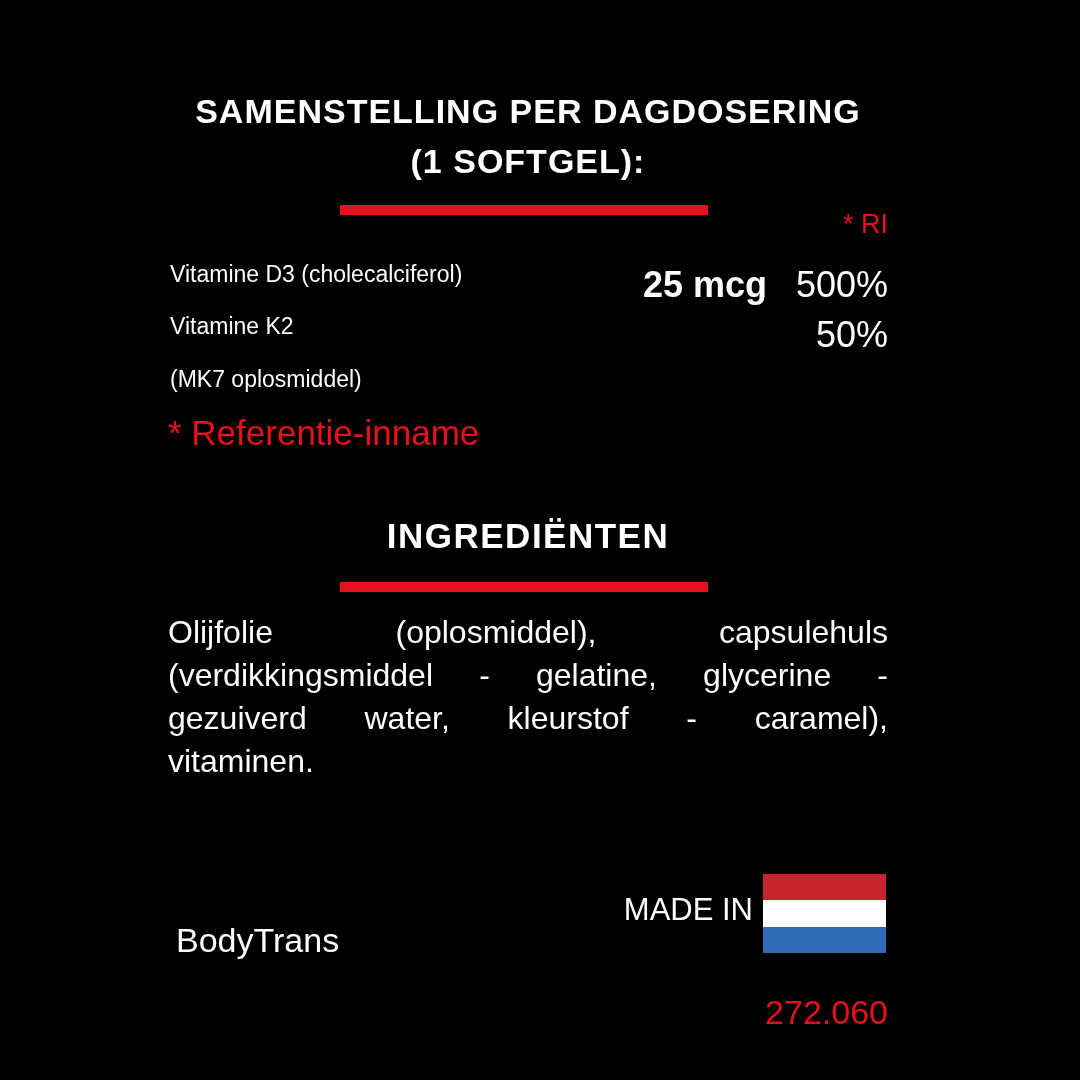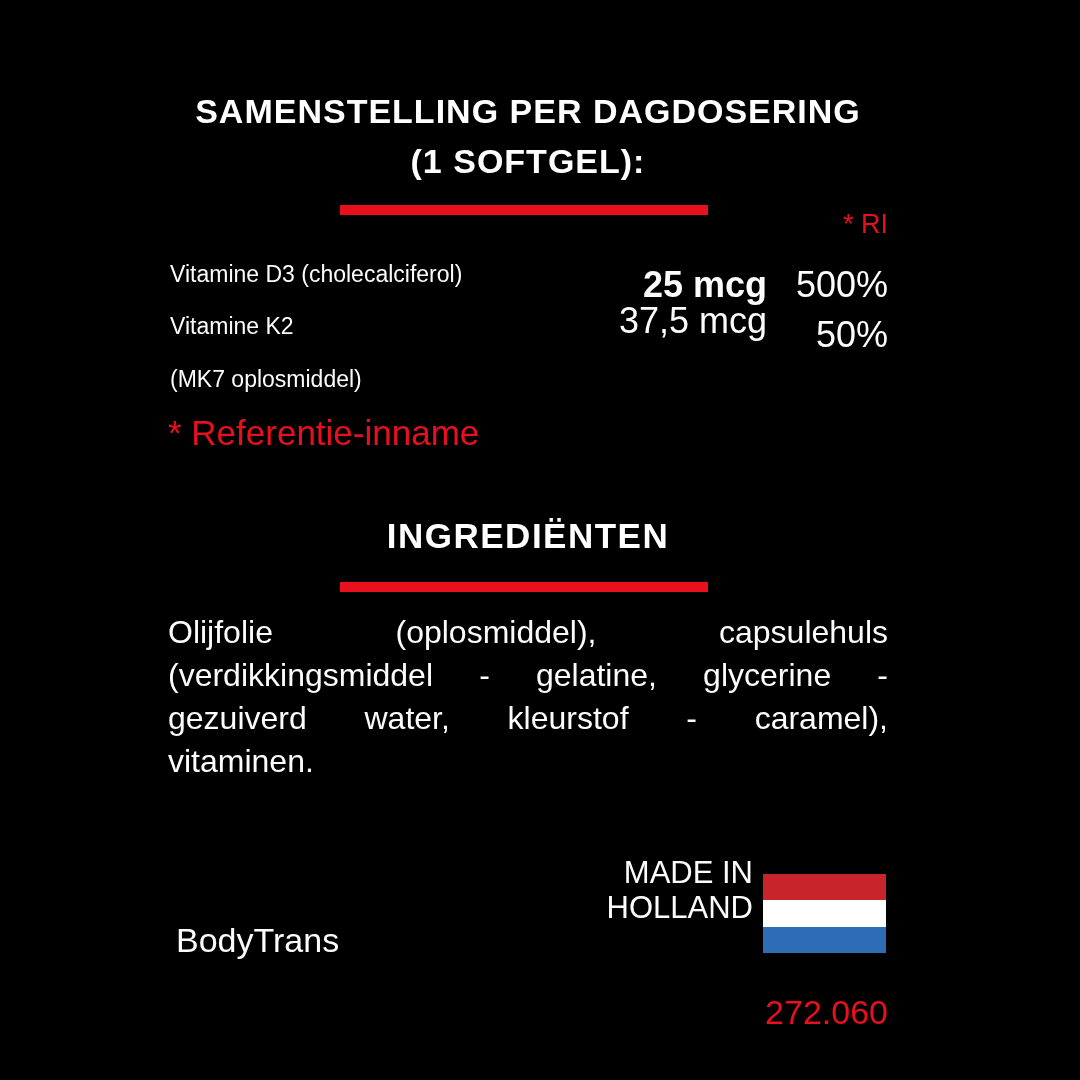--- a/index.html
+++ b/index.html
@@ -32,21 +32,21 @@
   .pct2{right:192px;top:314px;font-size:36px;text-align:right;}
   .footnote{left:168px;top:413px;font-size:35px;color:#e8101c;}
   
   .para{position:absolute;left:168px;top:611px;width:720px;
     font-size:32px;line-height:43px;color:#fcfcfc;}
   .para .pline{text-align:justify;}
   .para .pline.just{text-align-last:justify;}
   
   .brand{left:176px;top:921px;font-size:34px;}
   .address{left:176px;top:969px;font-size:34px;}
-  .madein{right:327px;top:855px;font-size:31px;line-height:35px;text-align:right;color:#fcfcfc;}
+  .madein{right:327px;top:892px;font-size:31px;line-height:35px;text-align:right;color:#fcfcfc;}
   .code{right:192px;top:969px;font-size:34px;color:#e8101c;margin-top:24px;}
   .flag{position:absolute;left:763px;top:874px;width:123px;height:79px;
     display:flex;flex-direction:column;}
   .flag .stripe{flex:1;}
   .flag .s-red{background:#c7242c;}
   .flag .s-white{background:#ffffff;}
   .flag .s-blue{background:#2e6cb5;}
 </style>
 </head>
 <body>
@@ -60,21 +60,20 @@
 
   <div class="redline redline1"></div>
 
   <div class="abs ri-marker">* RI</div>
 
   <div class="abs nut nut-name1">Vitamine D3 (cholecalciferol)</div>
   <div class="abs amt amt1">25 mcg</div>
   <div class="abs pct1">500%</div>
 
   <div class="abs nut nut-name2">Vitamine K2</div>
-  <div class="abs amt amt2">37,5 mcg</div>
   <div class="abs pct2">50%</div>
 
   <div class="abs nut nut-name3">(MK7 oplosmiddel)</div>
 
   <div class="abs footnote">* Referentie-inname</div>
 
   <div class="abs section-heading">INGREDIËNTEN</div>
 
   <div class="redline redline2"></div>
 
@@ -82,21 +81,20 @@
     <div class="pline just">Olijfolie (oplosmiddel), capsulehuls</div>
     <div class="pline just">(verdikkingsmiddel - gelatine, glycerine -</div>
     <div class="pline just">gezuiverd water, kleurstof - caramel),</div>
     <div class="pline">vitaminen.</div>
   </div>
 
   <div class="abs brand">BodyTrans</div>
 
   <div class="abs madein">
     <div>MADE IN</div>
-    <div>HOLLAND</div>
   </div>
 
   <div class="flag">
     <div class="stripe s-red"></div>
     <div class="stripe s-white"></div>
     <div class="stripe s-blue"></div>
   </div>
 
   <div class="abs code">272.060</div>
 

